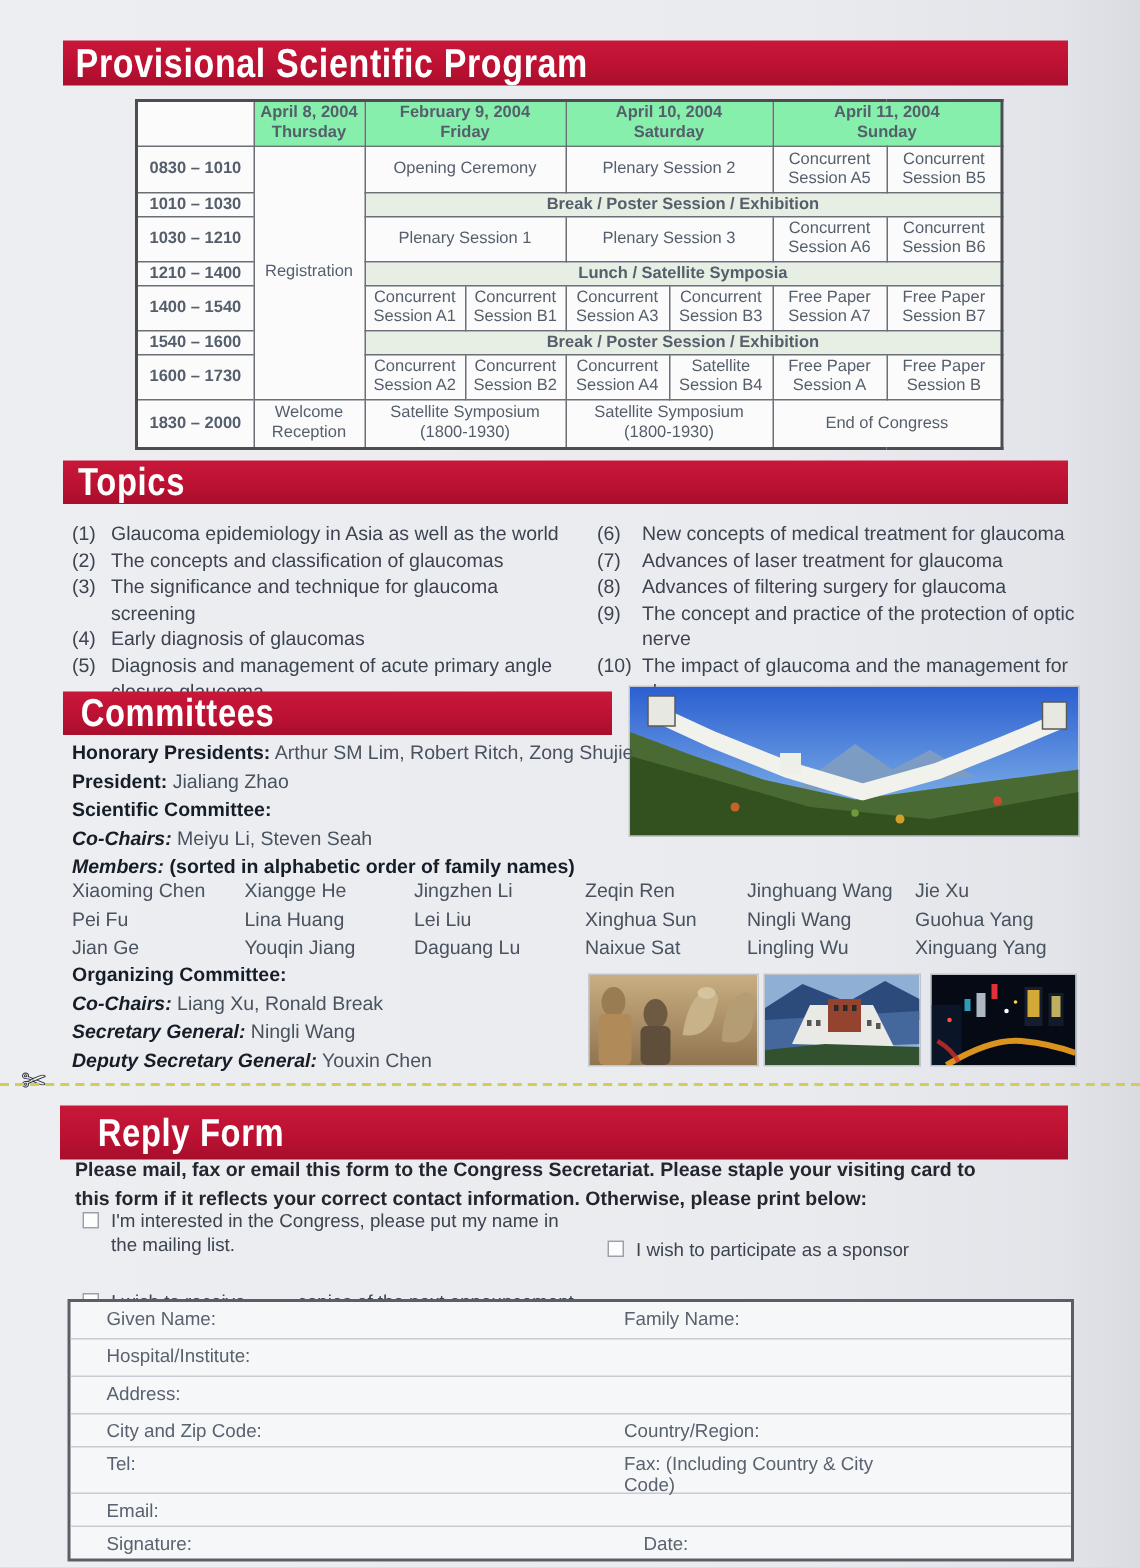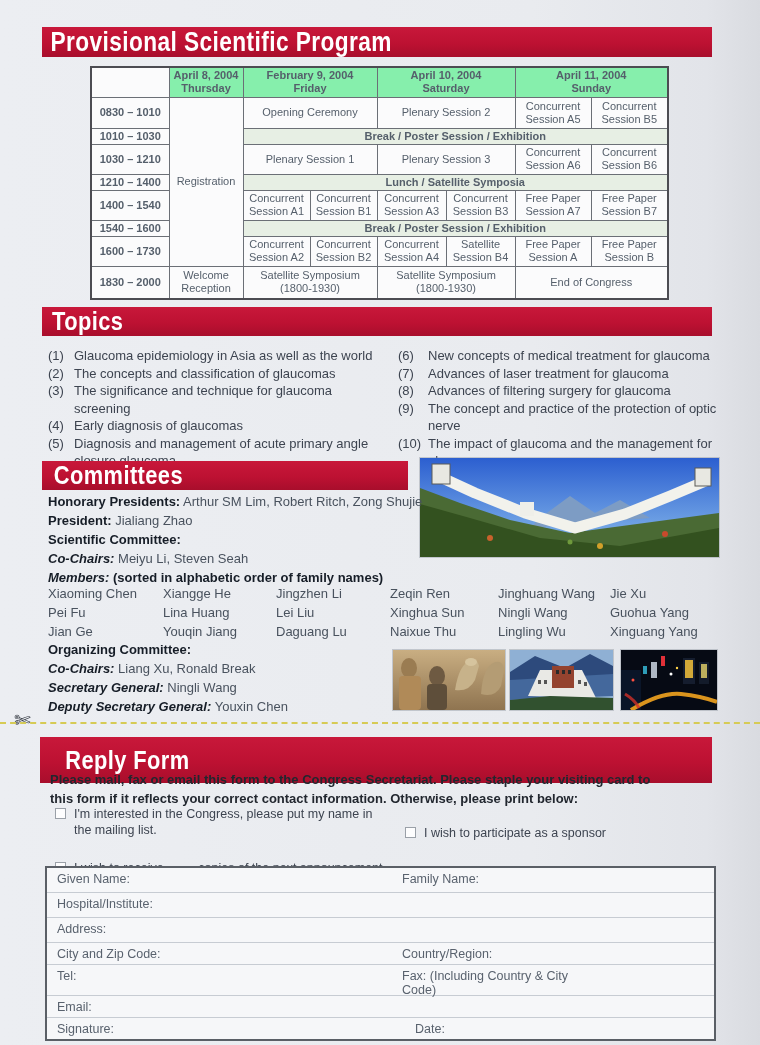--- a/index.html
+++ b/index.html
@@ -41,21 +41,21 @@
   .photo { position:absolute; box-shadow:0 0 0 1px rgba(120,130,140,.35); }
   
   .cutline { position:absolute; left:0; top:722px; width:760px; border-top:2px dashed #d6cb55; }
   .scissors { position:absolute; left:14px; top:708px; font-size:20px; color:#2a2f38; }
   
   .reply-par { position:absolute; left:50px; top:770px; width:640px; font-size:13px; font-weight:700; color:#22272f; line-height:19px; }
   .cb { position:absolute; display:flex; font-size:12.5px; color:#3d4450; line-height:16px; }
   .cb .box { flex:0 0 11px; height:11px; border:1px solid #9aa0a8; background:#fdfdfe; margin:2px 8px 0 0; }
   
   .form-table { position:absolute; left:45px; top:866px; width:671px; border:2px solid #5a5f66; background:#f6f7f9; }
-  .frow { display:flex; border-bottom:1px solid #c7ccd3; }
+  .frow { display:flex; border-bottom:1px solid #c7ccd3;padding-left:14px; }
   .frow:last-child { border-bottom:none;gap:13px; }
   .frow .fl { padding:4px 0 0 10px; font-size:12.5px; color:#59626e; }
   .frow .left-cell { width:345px; }
   .frow .right-cell { flex:1; }
   .r25 { height:25px; } .r21 { height:22px; } .r29 { height:31px; } .r19 { height:21px; }
 </style>
 </head>
 <body>
 
 <div class="page">
@@ -241,21 +241,21 @@
     <span>Jie Xu</span>
     <span>Pei Fu</span>
     <span>Lina Huang</span>
     <span>Lei Liu</span>
     <span>Xinghua Sun</span>
     <span>Ningli Wang</span>
     <span>Guohua Yang</span>
     <span>Jian Ge</span>
     <span>Youqin Jiang</span>
     <span>Daguang Lu</span>
-    <span>Naixue Thu</span>
+    <span>Naixue Sat</span>
     <span>Lingling Wu</span>
     <span>Xinguang Yang</span>
   </div>
 
   <div class="cmt" style="top:640px;">
     <div><b>Organizing Committee:</b></div>
     <div><span class="bi">Co-Chairs:</span><span> Liang Xu, Ronald Break</span></div>
     <div><span class="bi">Secretary General:</span><span> Ningli Wang</span></div>
     <div><span class="bi">Deputy Secretary General:</span><span> Youxin Chen</span></div>
   </div>
@@ -306,21 +306,21 @@
     <path d="M10 60 q30 -18 50 -16 q20 2 36 8" fill="none" stroke="#f2a31e" stroke-width="4" opacity="0.9"></path>
     <path d="M4 44 q10 6 14 14" fill="none" stroke="#d03028" stroke-width="3" opacity="0.8"></path>
     <circle cx="50" cy="24" r="1.5" fill="#fff"></circle>
       <circle cx="56" cy="18" r="1.2" fill="#ffd34a"></circle>
       <circle cx="12" cy="30" r="1.5" fill="#ff5040"></circle>
   </svg>
 
   <div class="scissors">✄</div>
   <div class="cutline"></div>
 
-  <div class="banner" style="left:40px; top:737px; width:672px; height:46px;">
+  <div class="banner" style="left:40px; top:737px; width:672px; height:36px;">
     <span class="btxt" style="font-size:26px; padding-left:30px;">Reply Form</span>
   </div>
 
   <div class="reply-par">
     <div>Please mail, fax or email this form to the Congress Secretariat. Please staple your visiting card to</div>
     <div>this form if it reflects your correct contact information. Otherwise, please print below:</div>
   </div>
 
   <div class="cb" style="left:55px; top:806px; width:320px;">
     <span class="box"></span>

